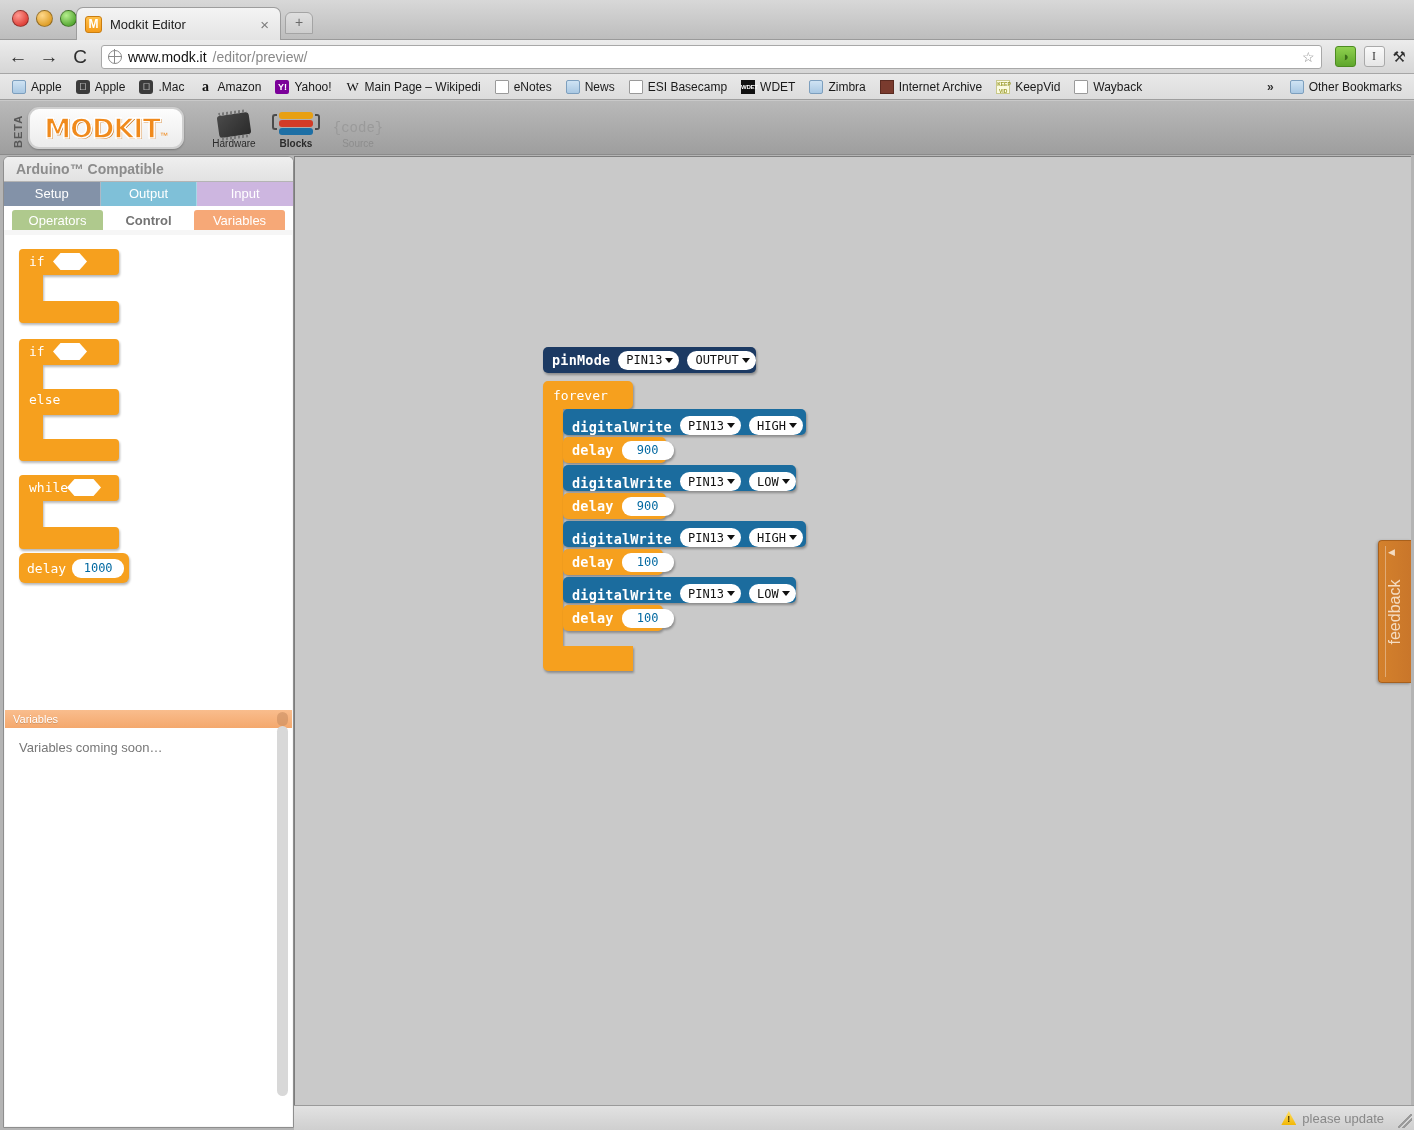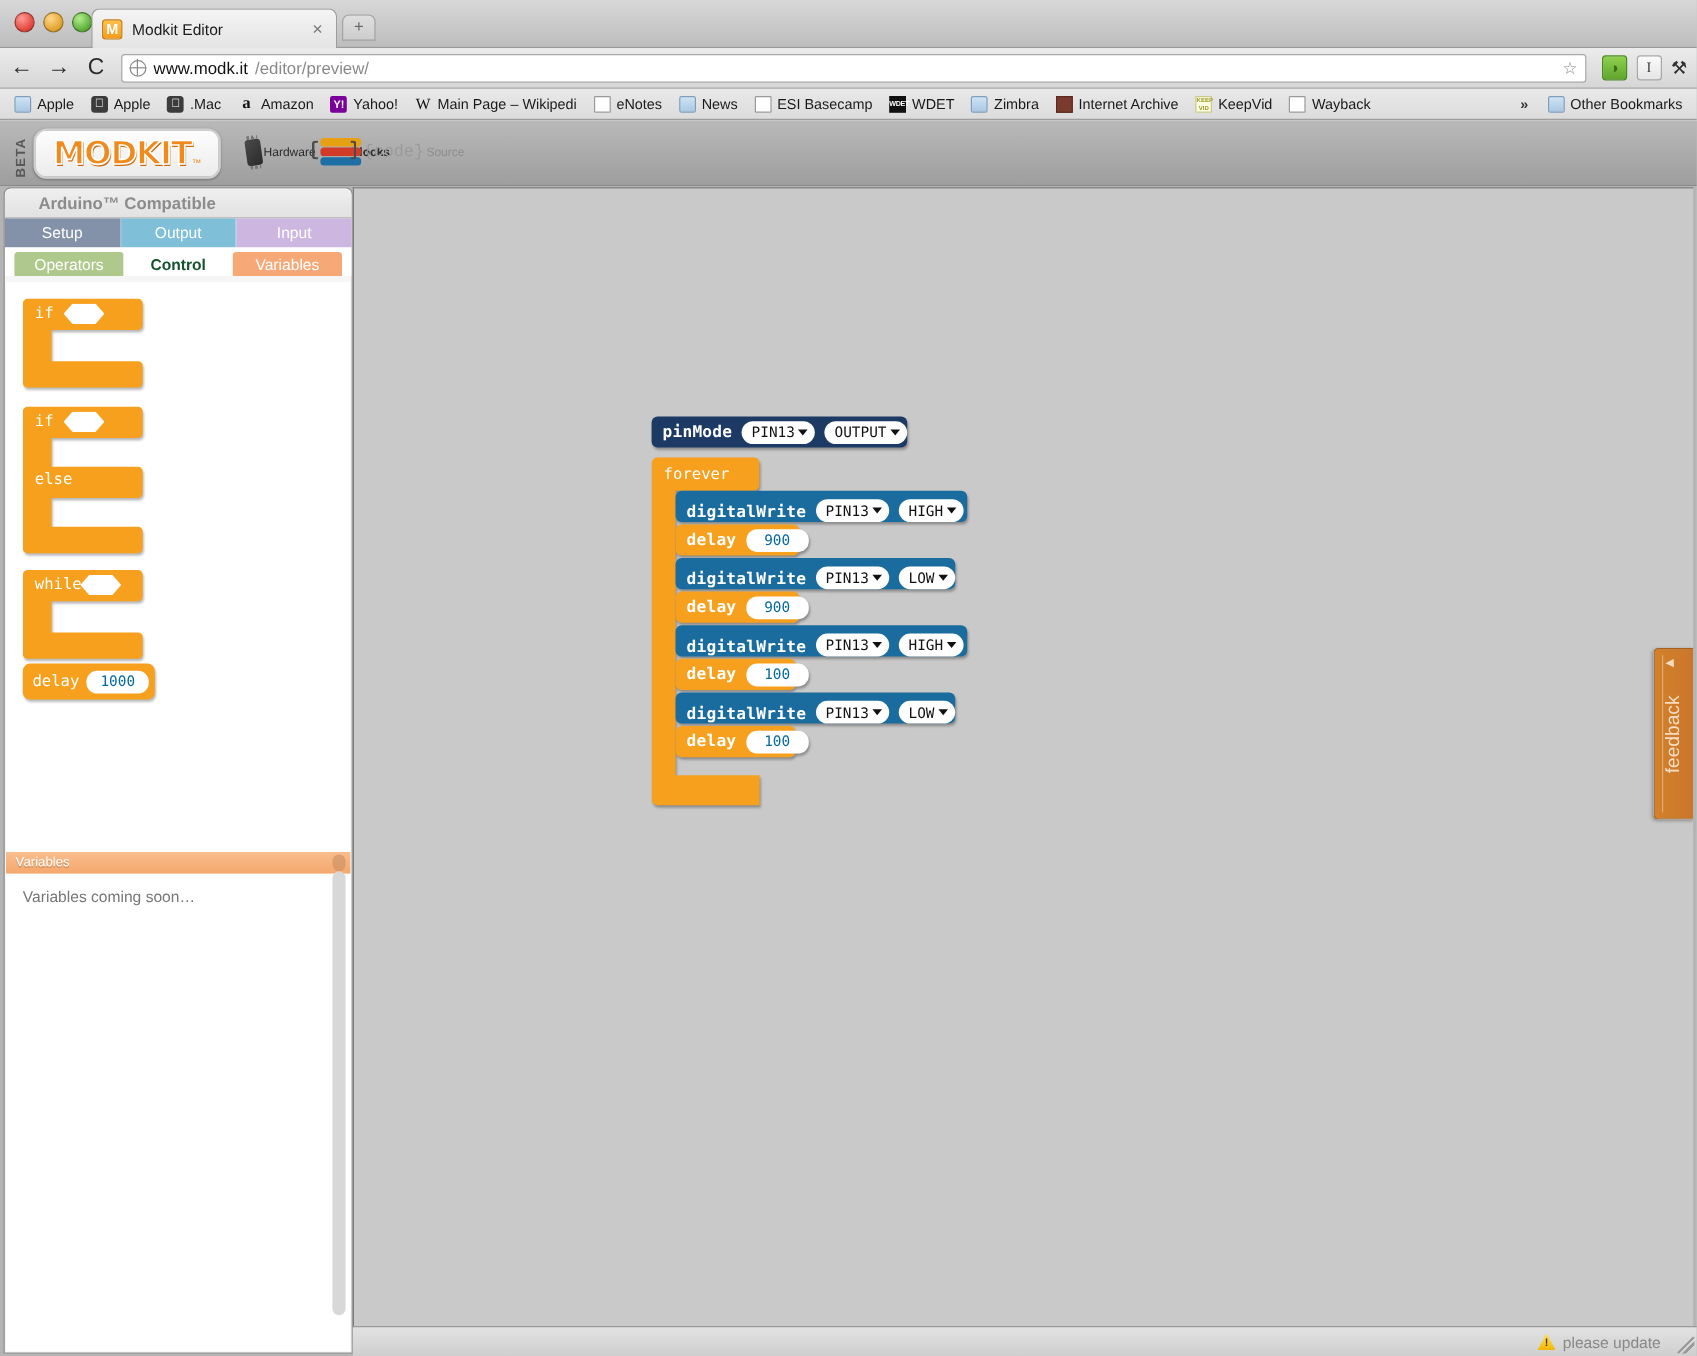--- a/index.html
+++ b/index.html
@@ -134,21 +134,21 @@
     font-size: 27px; font-weight: bold; letter-spacing: -1px;
     color: #f08a1c;
     -webkit-text-stroke: 1.4px #fff;
     text-shadow: 1px 1px 0 #c96c09;
     font-family: "DejaVu Sans", sans-serif;
   }
   .logo-tm { font-size: 8px; color:#f08a1c; align-self:flex-end; margin-bottom:7px; }
 
   .mode-btns { position: absolute; left: 205px; top: 4px; display: flex; gap: 4px; }
   .mode {
-    width: 58px; height: 46px; display:flex; flex-direction:row;
+    width: 58px; height: 46px; display:flex; flex-direction:column;
     align-items:center; justify-content:flex-end; gap:2px; padding-bottom:2px;
     border-radius: 4px;
   }
   .mode.active { box-shadow: inset 0 0 0 0 transparent; }
   .mode-label { font-size: 10px; color:#2b2b2b; font-weight: bold; }
   .mode-label.dim { color: #8d8d8d; font-weight: normal; }
   .mode-label.plain { color:#2b2b2b; font-weight: normal; }
   .icon-chip {
     width: 32px; height: 22px;
     background: linear-gradient(140deg,#4a4a4a,#2a2a2a);
@@ -210,37 +210,37 @@
     position: absolute; left: 3px; top: 55px;
     width: 291px; height: 972px;
     background: #f6f6f6;
     border: 1px solid #8e8e8e;
     border-radius: 6px 6px 0 0;
     overflow: hidden;
   }
   .sb-header {
     height: 25px; background: linear-gradient(#efefef,#e2e2e2);
     border-bottom: 1px solid #b4b4b4;
-    display:flex; align-items:center; padding-left:28px;
+    display:flex; align-items:center; padding-left:12px;
     font-size: 14px; font-weight: bold; color:#8c8c8c;
   }
   .sb-toptabs { display:flex; height:24px; }
   .sb-toptab {
     flex:1; text-align:center; line-height:24px;
     font-size: 13px; color:#fff;
     border-right:1px solid rgba(255,255,255,.35);
   }
   .sb-toptab:last-child{ border-right:none; }
 
   .sb-subtabs { display:flex; height:24px; padding: 4px 8px 0 8px; gap:0; background:#fff; }
   .sb-subtab {
     flex:1; text-align:center; line-height:21px; font-size:13px;
     color:#fff; border-radius: 3px 3px 0 0;
   }
-  .sb-subtab.active { background:#fff !important; color:#14532d; font-weight:bold; }
+  .sb-subtab.active { background:#fff !important; color:#737373; font-weight:bold; }
 
   .palette { position:absolute; left:1px; top:78px; right:1px; height: 530px; background:#fff; overflow:hidden; }
   .c-block { filter: drop-shadow(1px 2px 1px rgba(0,0,0,.28)); }
   .c-label { position:absolute; color:#fff; font-size:13px; font-family:"DejaVu Sans Mono","Liberation Mono",monospace; }
   .hex-slot {
     position:absolute; width:34px; height:17px; background:#fff;
     clip-path: polygon(22% 0,78% 0,100% 50%,78% 100%,22% 100%,0 50%);
   }
 
   .palette-delay {

